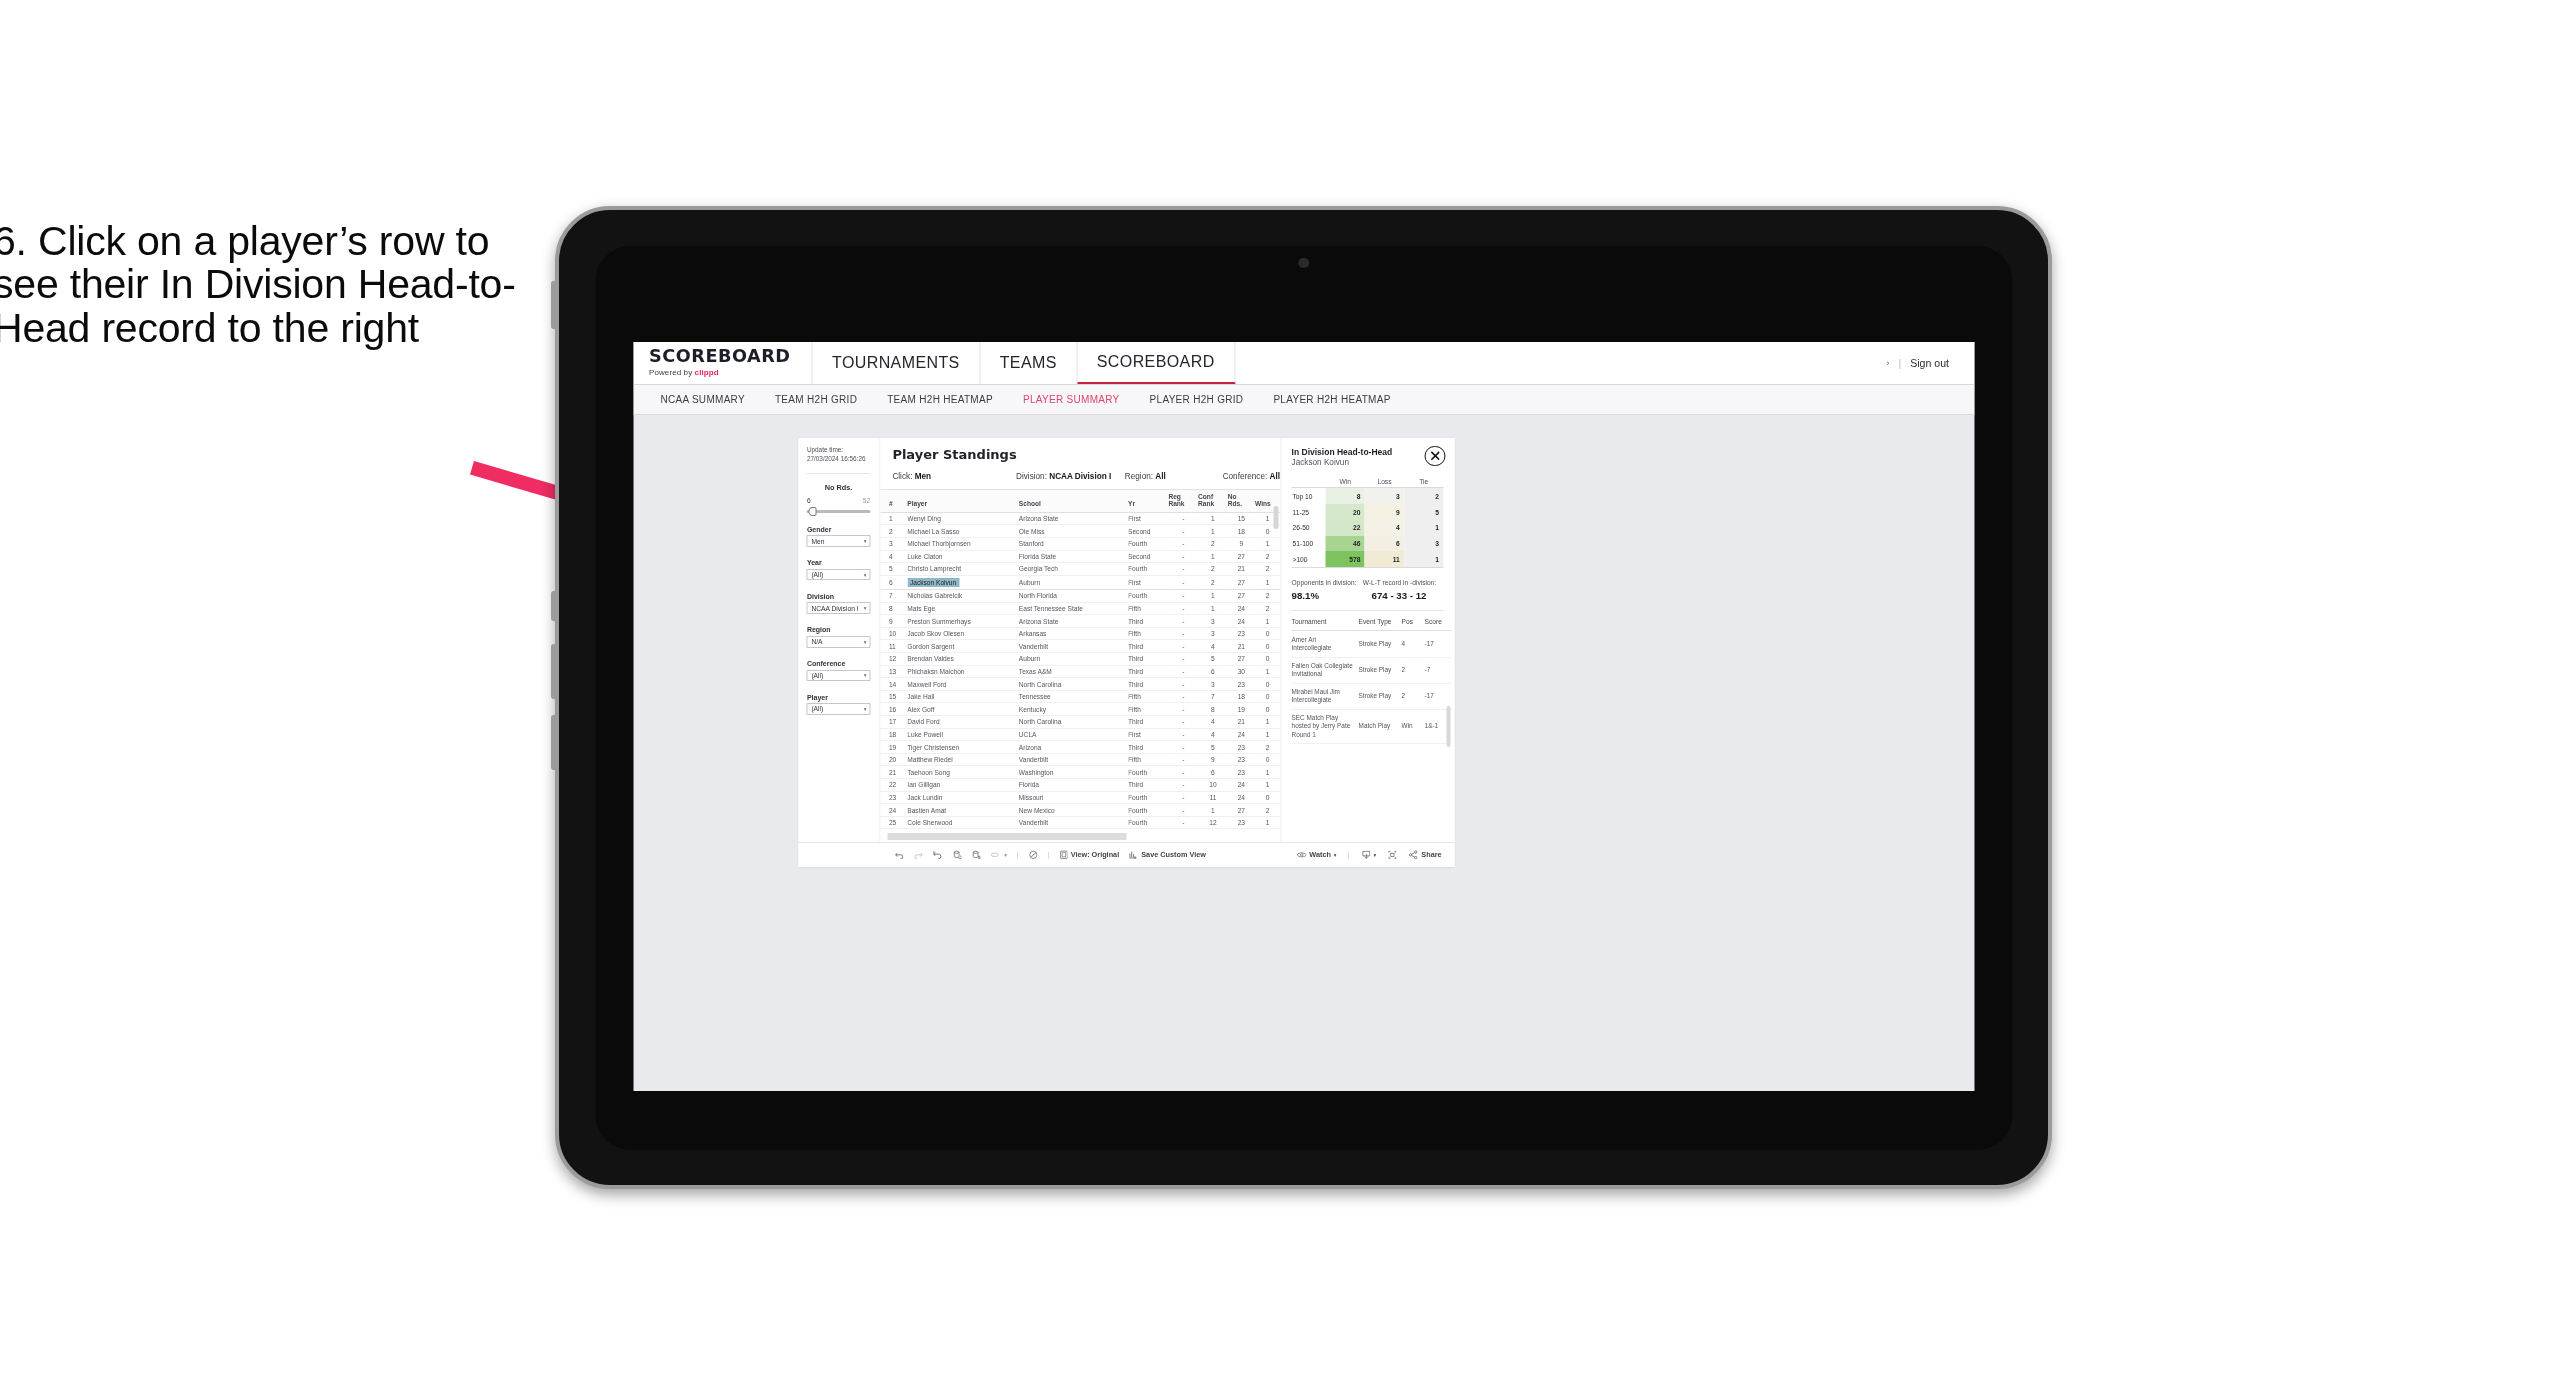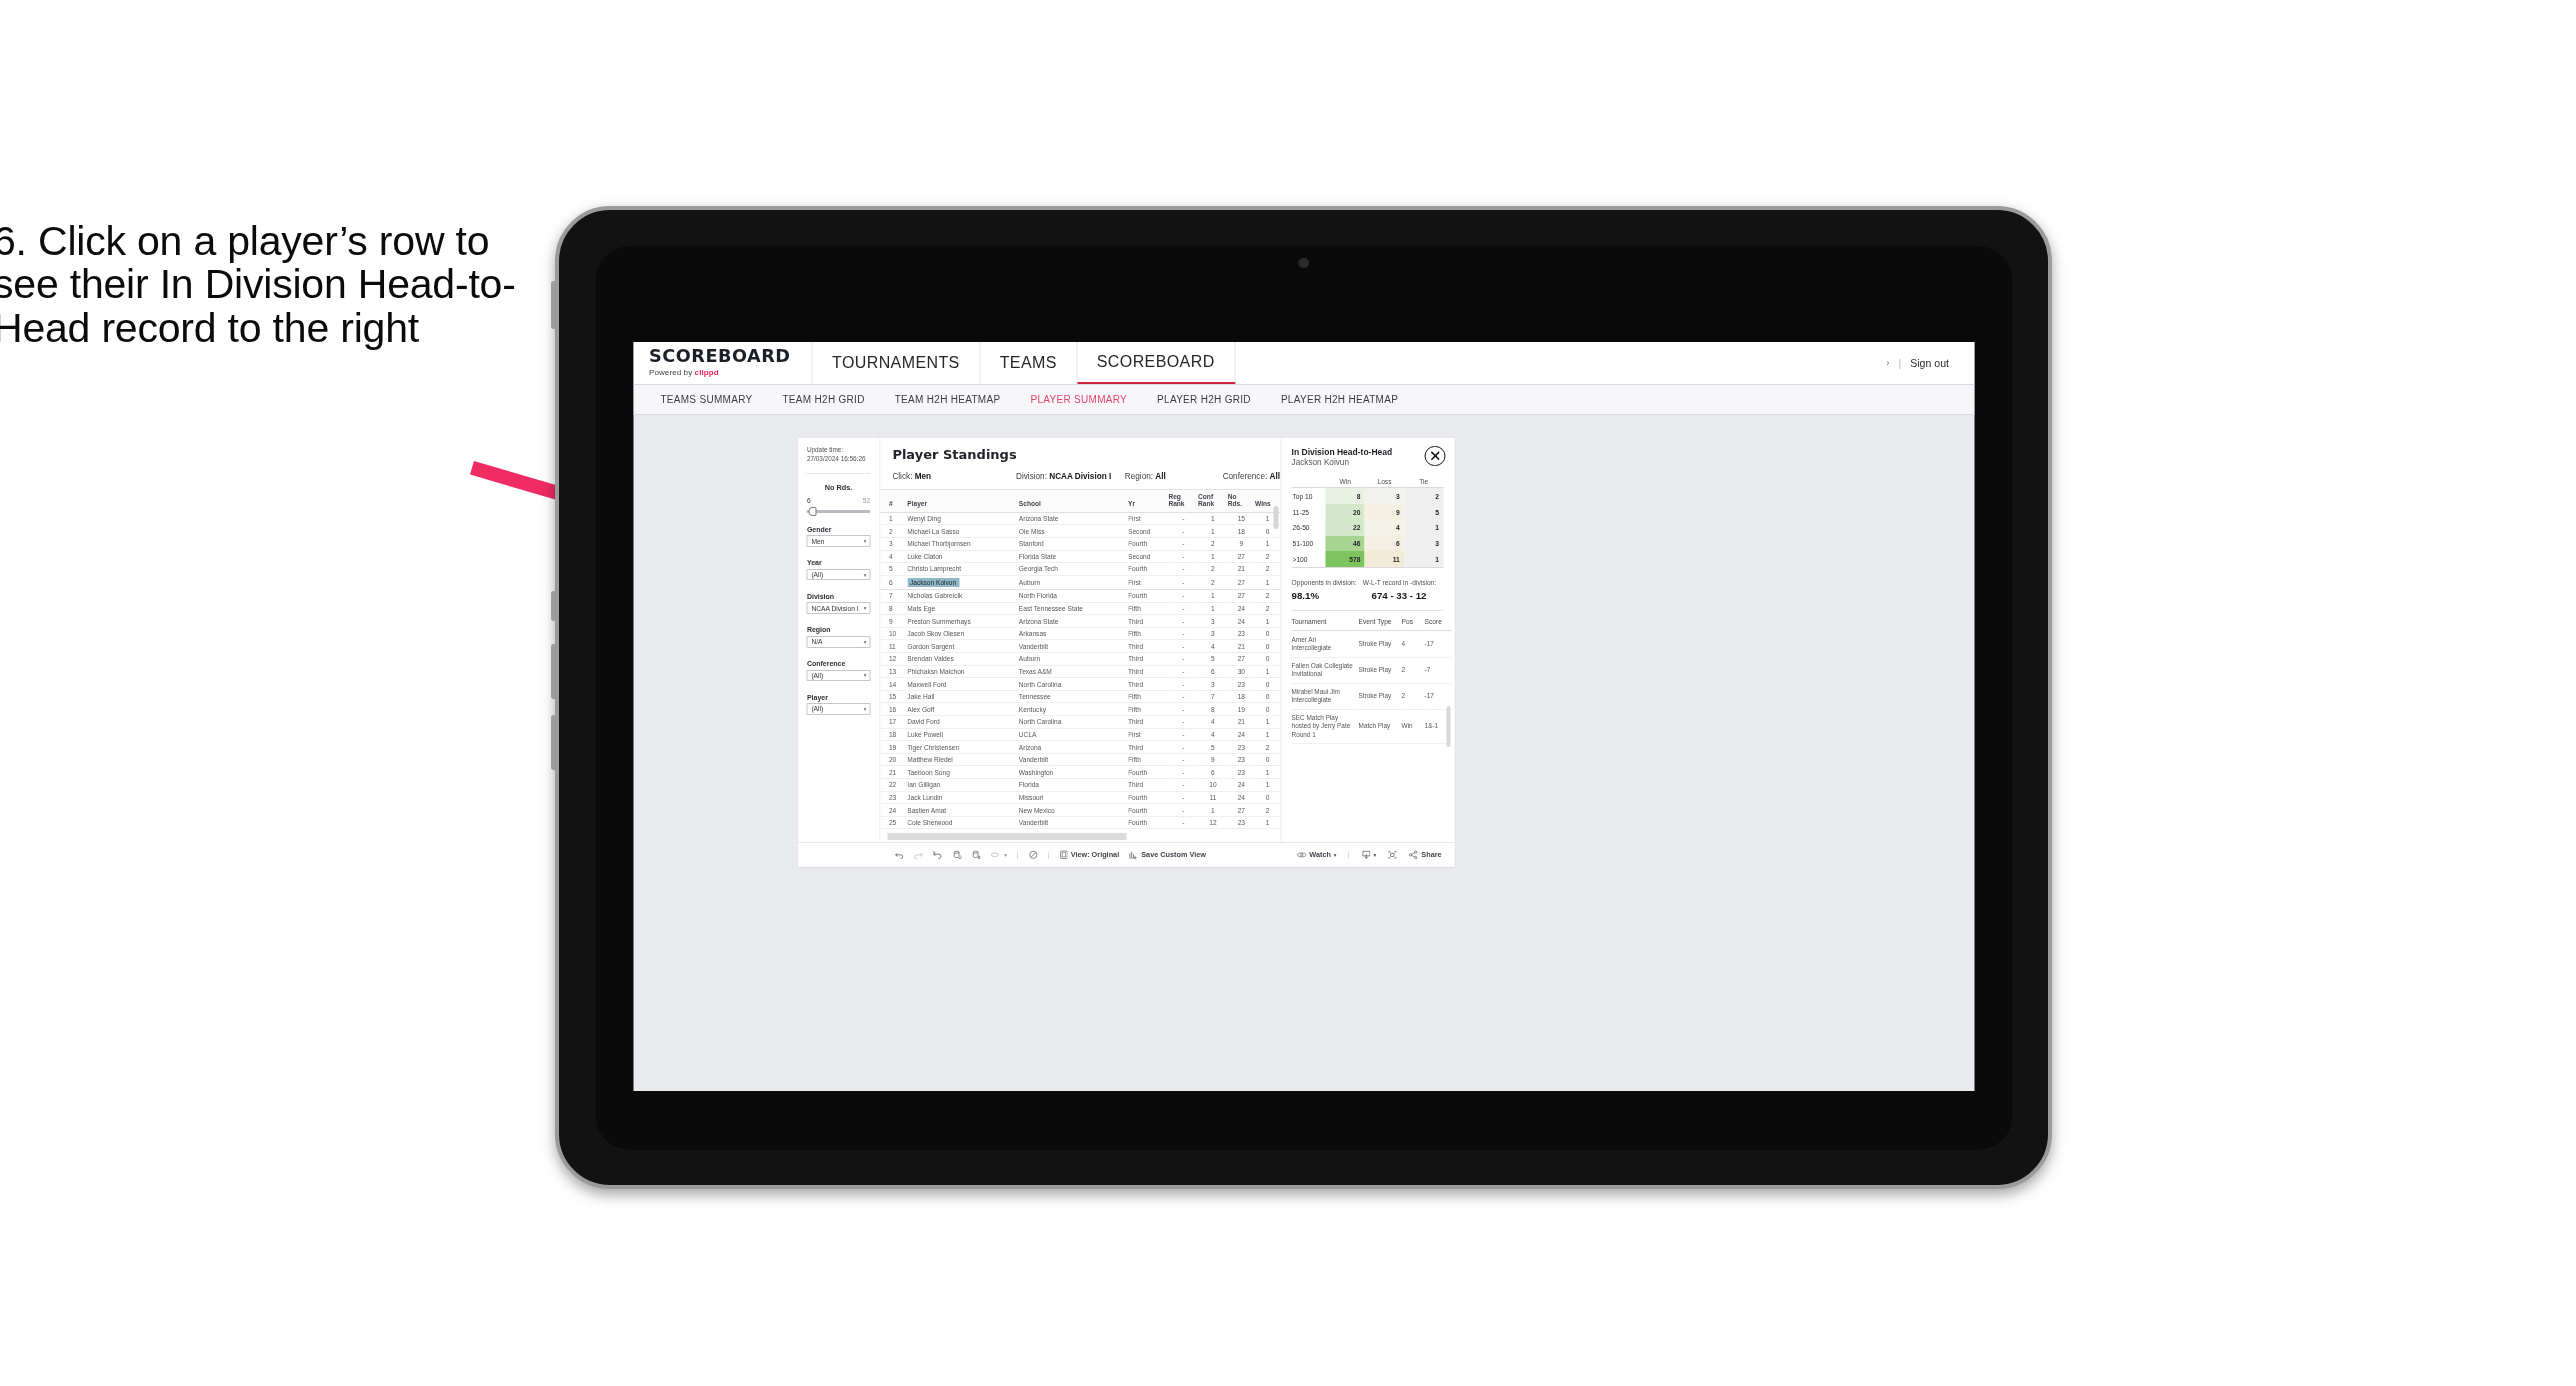--- a/index.html
+++ b/index.html
@@ -268,21 +268,21 @@
           <div class="topnav-item">TEAMS</div>
           <div class="topnav-item active">SCOREBOARD</div>
           <div class="topnav-right">
             <span class="chev">›</span>
             <span class="pipe">|</span>
             <span>Sign out</span>
           </div>
         </div>
 
         <div class="subnav">
-          <div class="subnav-item">TEAMS SUMMARY</div>
+          <div class="subnav-item">NCAA SUMMARY</div>
           <div class="subnav-item">TEAM H2H GRID</div>
           <div class="subnav-item">TEAM H2H HEATMAP</div>
           <div class="subnav-item active">PLAYER SUMMARY</div>
           <div class="subnav-item">PLAYER H2H GRID</div>
           <div class="subnav-item">PLAYER H2H HEATMAP</div>
         </div>
 
         <div class="workspace">
           <div class="viz">
 

